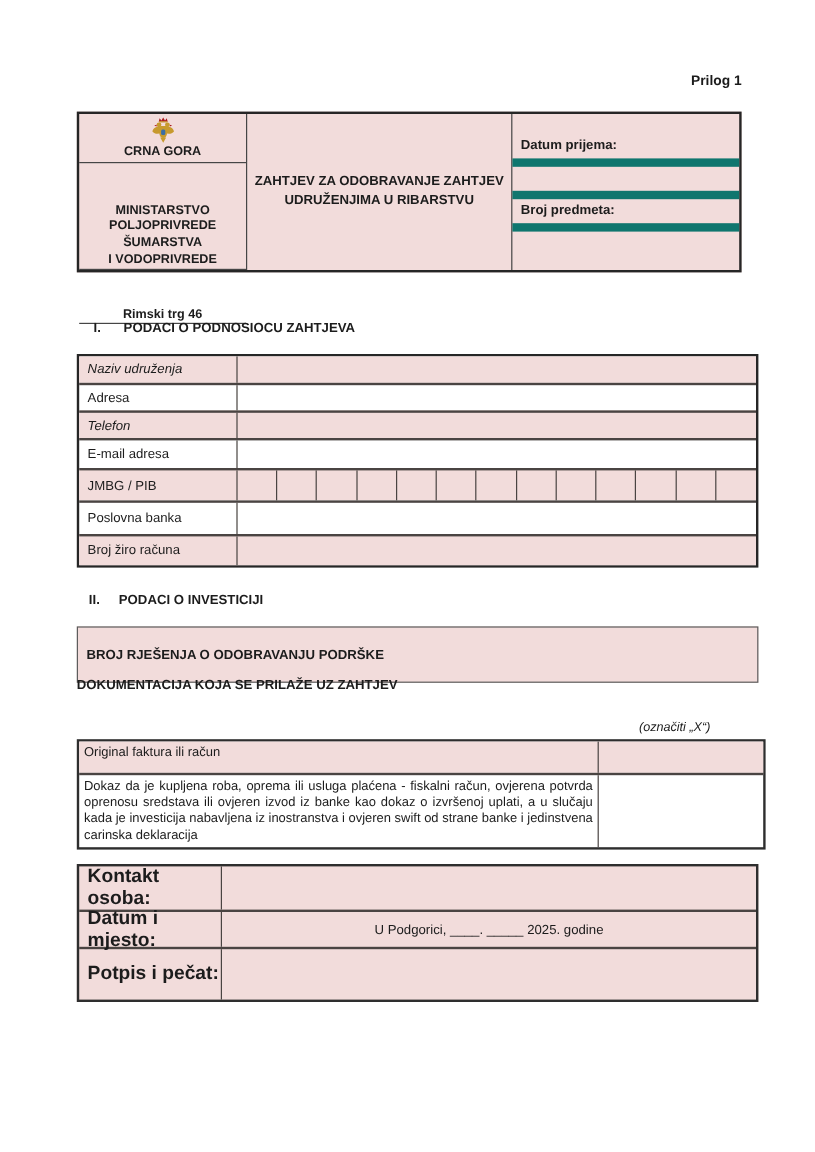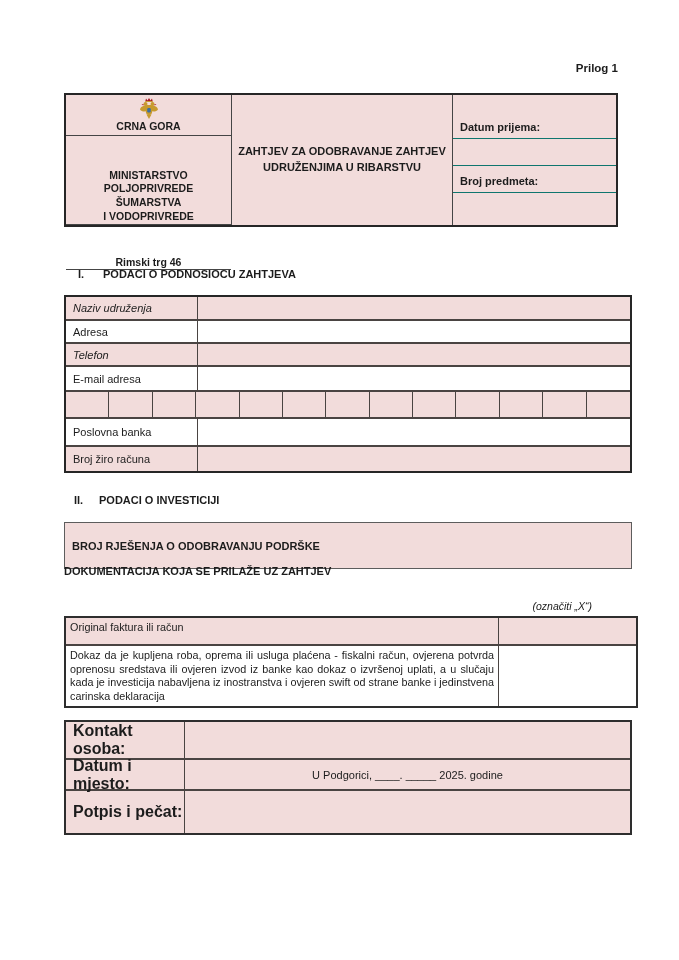--- a/index.html
+++ b/index.html
@@ -8,34 +8,34 @@
     font-family:"Liberation Sans",sans-serif;color:#1c1c1c;overflow:hidden;
   }
   .b{font-weight:bold;}
   
   .prilog{position:absolute;left:64px;top:62px;width:554px;text-align:right;
           font-size:11.5px;font-weight:bold;}
   
   .hdr{position:absolute;left:64px;top:93px;width:554px;height:134px;
        display:flex;background:#f2dcdb;border:2px solid #262626;box-sizing:border-box;}
   .hdr *{box-sizing:border-box;}
-  .hcol1{width:166px;display:flex;flex-direction:column;border-right:1px solid #454545;gap:32px;}
+  .hcol1{width:140px;display:flex;flex-direction:column;border-right:1px solid #454545;gap:32px;}
   .hcol2{width:221px;display:flex;align-items:center;justify-content:center;
          text-align:center;border-right:1px solid #454545;padding:4px 6px;
          font-size:11px;font-weight:bold;line-height:1.45;}
   .hcol3{flex:1;display:flex;flex-direction:column;font-size:11px;font-weight:bold;}
   .hc1r{display:flex;flex-direction:column;align-items:center;justify-content:center;
         border-bottom:1px solid #454545;font-size:10.5px;font-weight:bold;text-align:center;
         line-height:1.3;padding:1px 4px;}
   .hc1r:last-child{border-bottom:none;}
   .hc1r.r1{height:41px;}
   .hc1r.r2{height:61px;}
   .hc1r.r3{height:13px;}
   .hc1r.r4{flex:1;}
-  .hc3r{border-bottom:1px solid #0f766e;display:flex;align-items:flex-end;padding:0 0 5px 7px;}
+  .hc3r{border-bottom:7px solid #0f766e;display:flex;align-items:flex-end;padding:0 0 5px 7px;}
   .hc3r:last-child{border-bottom:none;}
   .hc3r.r1{height:44px;}
   .hc3r.r2{height:27px;}
   .hc3r.r3{height:27px;}
   .hc3r.r4{flex:1;}
   .arms{margin-top:1px;line-height:0;}
   
   .sechead{position:absolute;display:flex;font-size:11px;font-weight:bold;}
   .sechead .num{width:25px;}
   .s1{left:78px;top:268px;}
@@ -152,20 +152,21 @@
     </div>
     <div class="frow shade r-h3">
       <div class="flabel">Telefon</div>
       <div class="fvalue"></div>
     </div>
     <div class="frow r-h4">
       <div class="flabel">E-mail adresa</div>
       <div class="fvalue"></div>
     </div>
     <div class="frow shade r-h5">
+      <div class="flabel">JMBG / PIB</div>
       <div class="fvalue boxes">
         <div class="jbox"></div>
         <div class="jbox"></div>
         <div class="jbox"></div>
         <div class="jbox"></div>
         <div class="jbox"></div>
         <div class="jbox"></div>
         <div class="jbox"></div>
         <div class="jbox"></div>
         <div class="jbox"></div>

